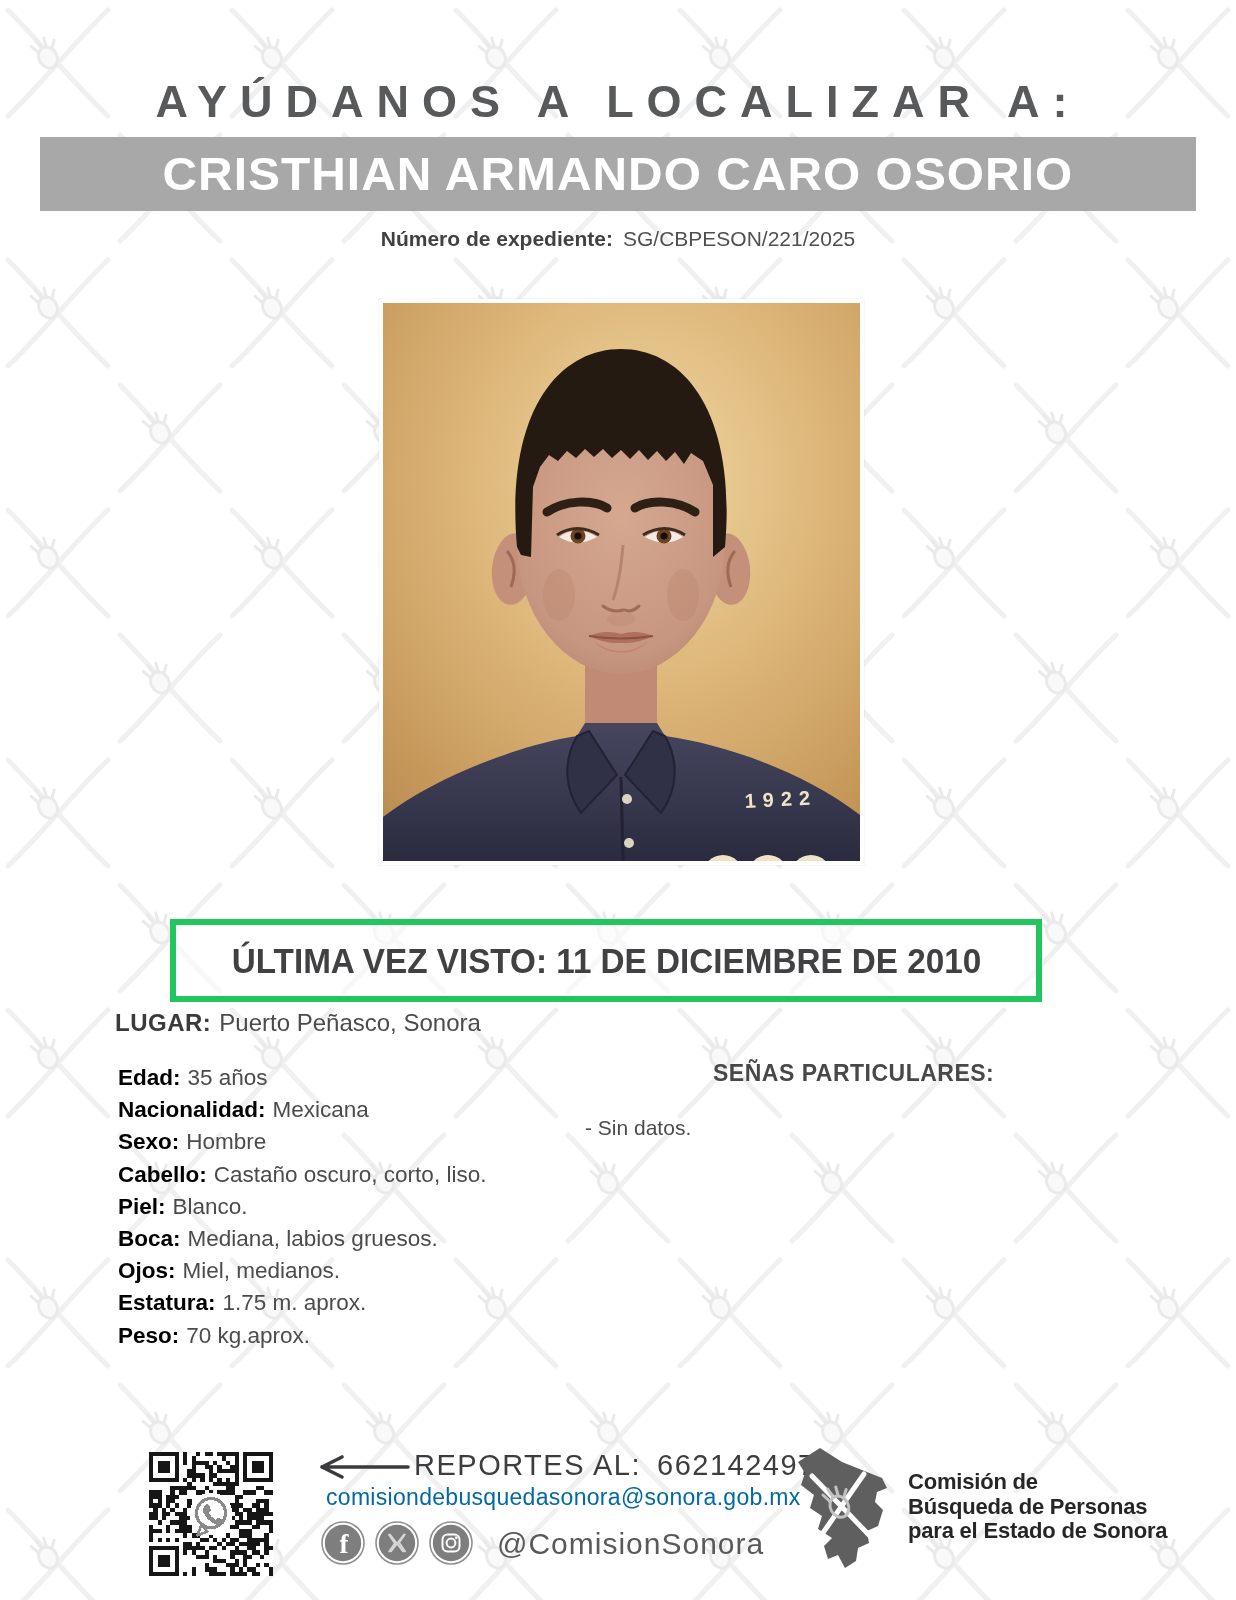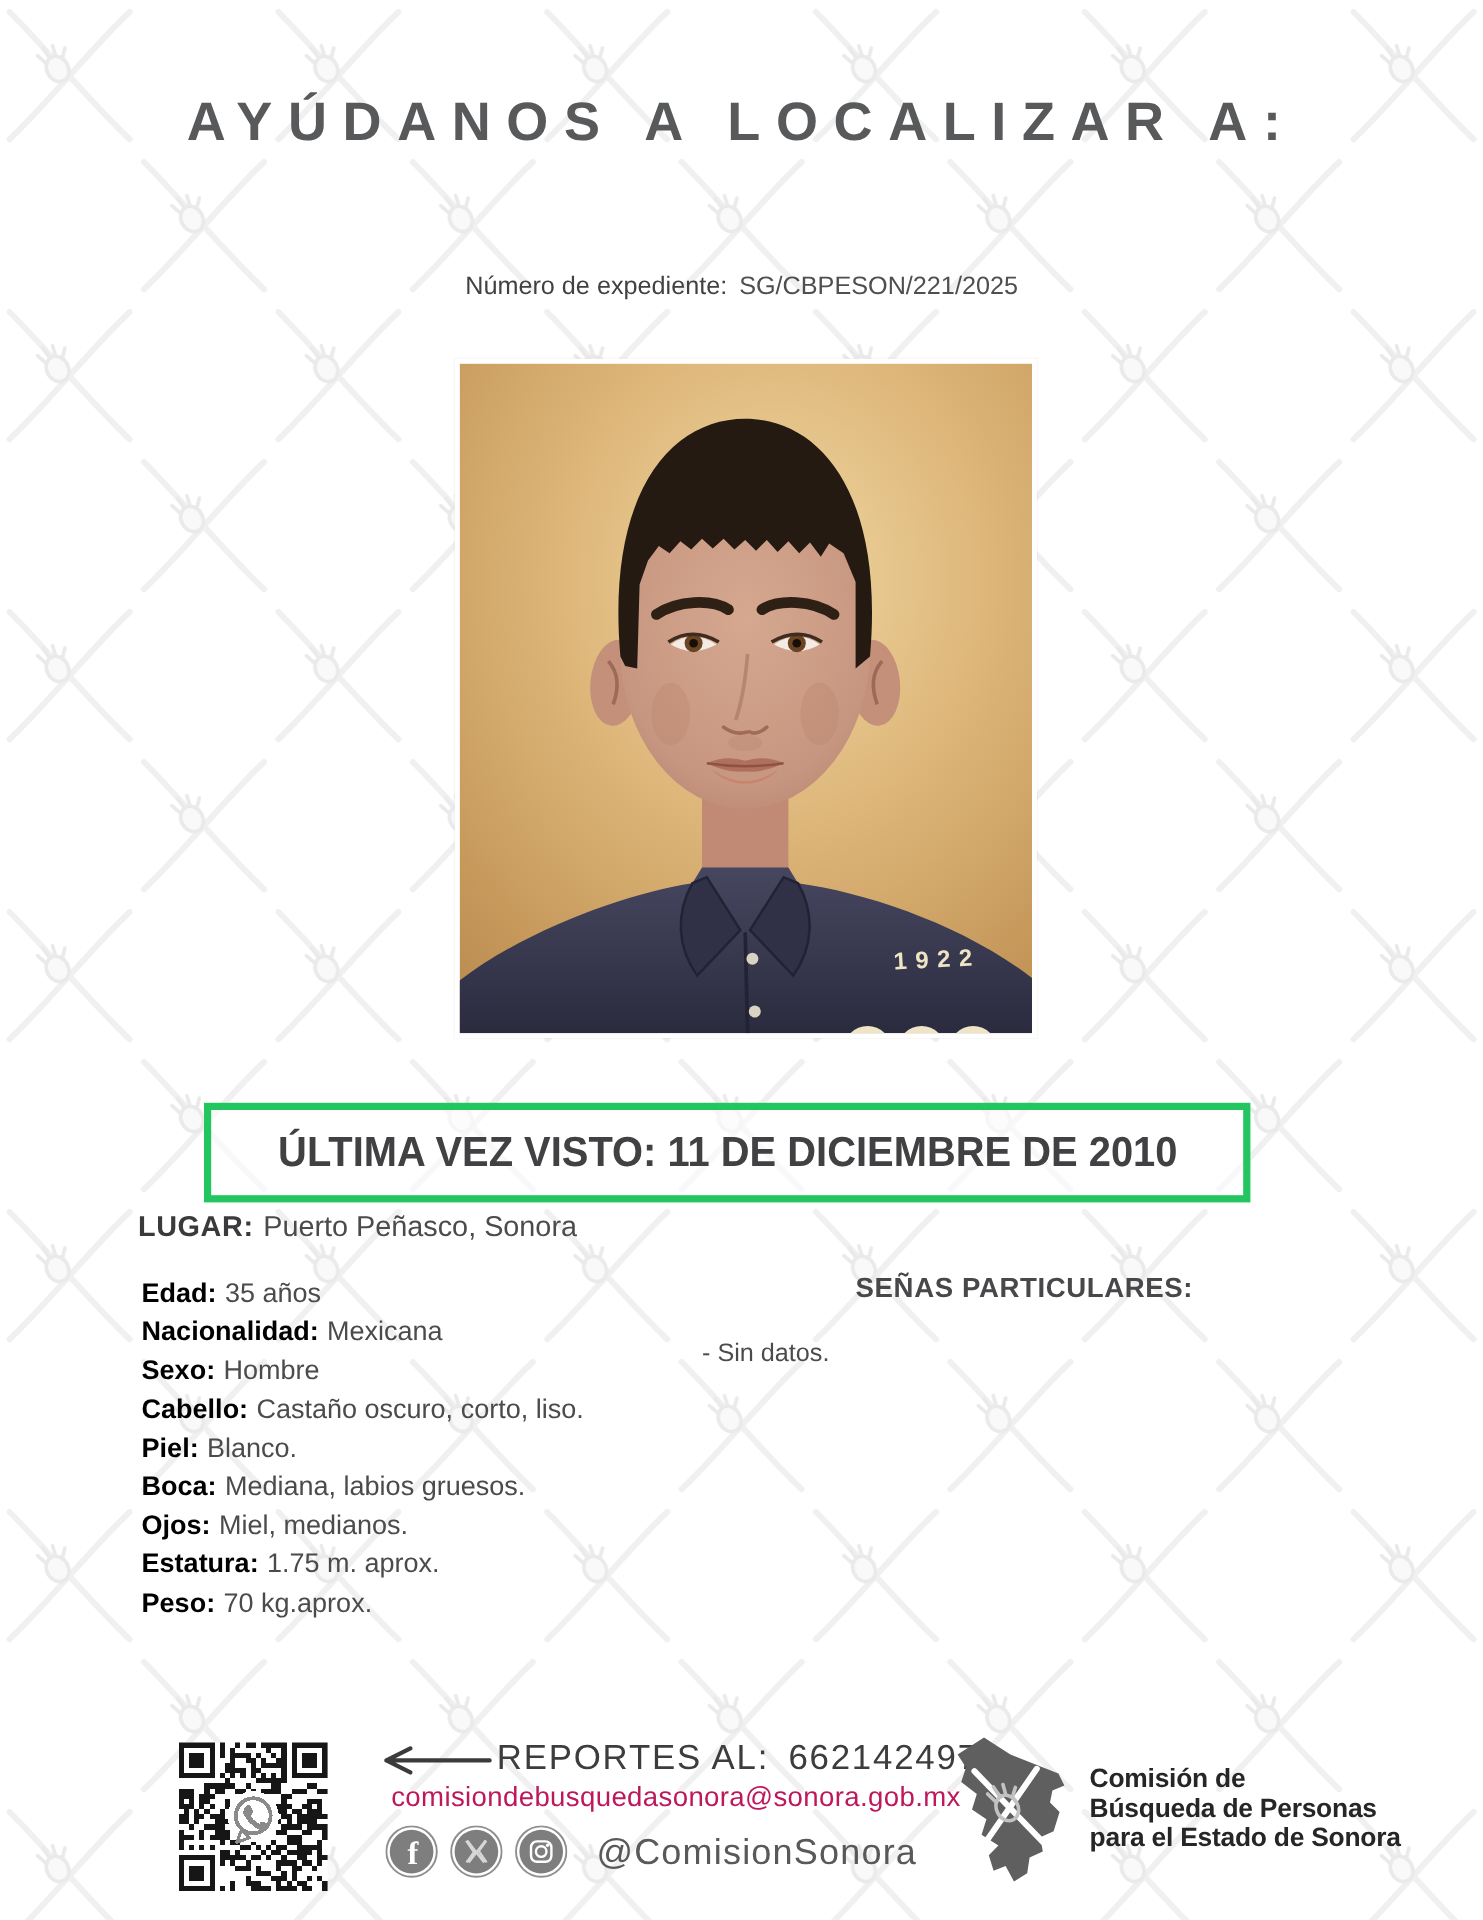--- a/index.html
+++ b/index.html
@@ -22,21 +22,21 @@
     left:40px;top:121px;width:1156px;height:74px;background:#a8a8a8;
     display:flex;align-items:center;justify-content:center;
   }
   .name-bar .nm{
     color:#ffffff;font-weight:800;font-size:46px;letter-spacing:1px;white-space:nowrap;
     transform:scaleX(1.04);
   }
   .expediente{
     left:0;top:211px;width:1236px;text-align:center;font-size:21px;color:#4f4f51;
   }
-  .expediente b{color:#414042;font-weight:400;margin-right:10px;}
+  .expediente b{color:#414042;font-weight:700;margin-right:10px;}
 
   .photo-frame{left:379px;top:283px;width:485px;height:566px;background:#ffffff;
     box-shadow:0 0 0 1px rgba(0,0,0,0.03);}
   .photo-frame svg{position:absolute;left:4px;top:4px;}
 
   .lastseen-box{
     left:170px;top:903px;width:860px;height:71px;border:6px solid #22c55e;
     background:rgba(255,255,255,0.55);
     display:flex;align-items:center;justify-content:center;
   }
@@ -50,21 +50,21 @@
   .details{left:118px;top:1046px;width:560px;font-size:22.5px;line-height:32.2px;color:#4b4b4d;}
   .details b{color:#000000;font-weight:700;margin-right:7px;}
 
   .senas-heading{left:713px;top:1044px;font-size:23px;font-weight:700;color:#48484a;letter-spacing:.5px;}
   .senas-value{left:585px;top:1100px;font-size:21px;color:#4b4b4d;}
 
   .qr{left:149px;top:1436px;width:124px;height:124px;}
   .arrow{left:314px;top:1437px;width:96px;height:28px;}
   .reportes{left:414px;top:1433px;font-size:29px;color:#3d3d3f;letter-spacing:1.5px;white-space:nowrap;}
   .reportes .phone{margin-left:16px;}
-  .email{left:326px;top:1468px;font-size:23px;color:#be185d;letter-spacing:.3px;text-align:right;}
+  .email{left:326px;top:1468px;font-size:23px;color:#0369a1;letter-spacing:.3px;text-align:right;}
   .social-row{left:321px;top:1505px;display:flex;gap:10px;align-items:center;}
   .handle{left:497px;top:1511px;font-size:30px;color:#58595b;letter-spacing:1px;}
   .logo-shape{left:788px;top:1426px;width:110px;height:132px;}
   .logo-text{left:908px;top:1454px;font-size:22px;font-weight:700;color:#262626;line-height:24.5px;letter-spacing:-.2px;}
 </style>
 </head>
 <body>
 
 <svg id="watermark" width="1236" height="1600" xmlns="http://www.w3.org/2000/svg">
   <defs>
@@ -79,20 +79,23 @@
       <use href="#wm-m" x="2" y="4"></use>
       <use href="#wm-m" x="114" y="129"></use>
     </pattern>
   </defs>
   <rect x="0" y="0" width="1236" height="1600" fill="url(#wm-p)" opacity="0.85"></rect>
 </svg>
 
 <div class="content">
 
   <div class="abs poster-title">AYÚDANOS A LOCALIZAR A:</div>
+  <div class="abs name-bar">
+    <span class="nm">CRISTHIAN ARMANDO CARO OSORIO</span>
+  </div>
   <div class="abs expediente">
     <b>Número de expediente:</b><span>SG/CBPESON/221/2025</span>
   </div>
 
   <div class="abs photo-frame">
     <svg width="477" height="558" viewBox="0 0 477 558" xmlns="http://www.w3.org/2000/svg">
       <defs>
         <radialGradient id="pg-bg" cx="55%" cy="32%" r="85%">
           <stop offset="0%" stop-color="#efd8a2"></stop>
           <stop offset="45%" stop-color="#ddb579"></stop>

